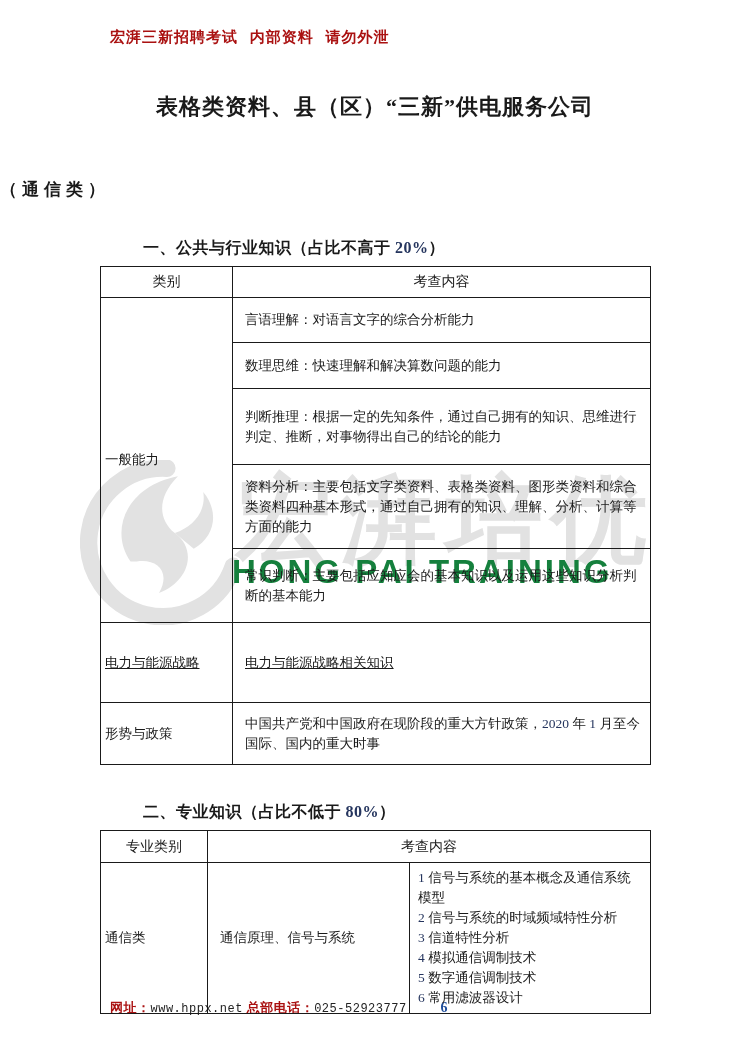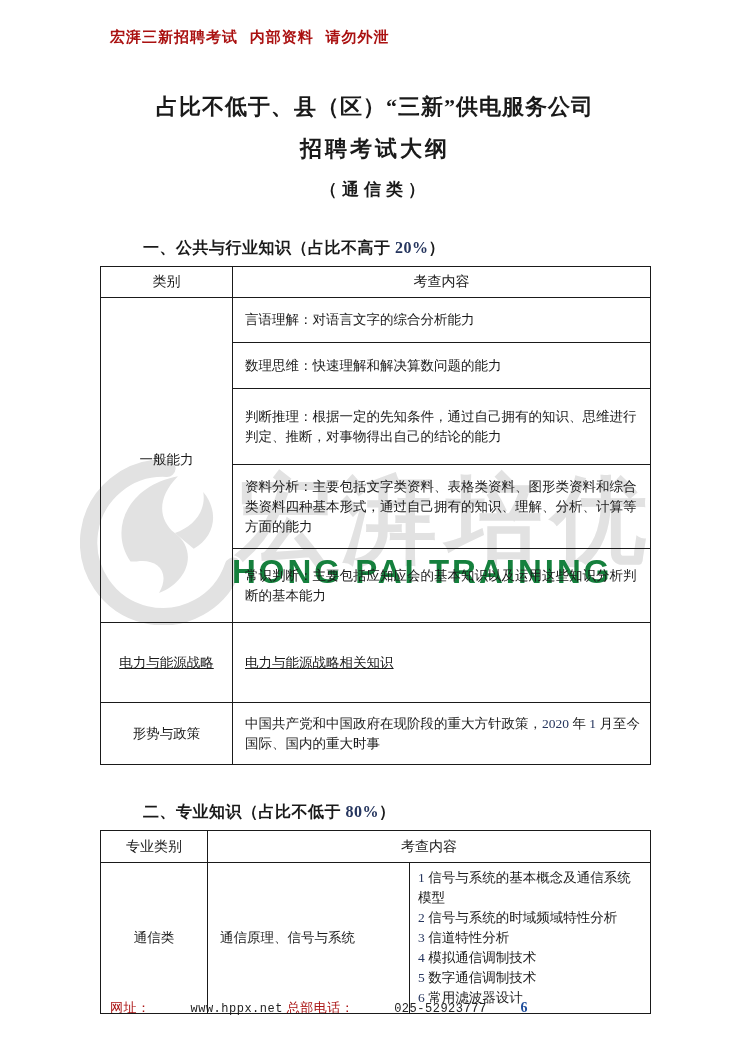--- a/index.html
+++ b/index.html
@@ -41,21 +41,20 @@
     top: 134px;
     text-align: center;
     font-size: 22px;
     font-weight: bold;
     letter-spacing: 3px;
   }
   .title3 {
     position: absolute;
     left: 0; right: 0;
     top: 178px;
-    text-align: center;
     font-size: 17px;
     font-weight: bold;
     letter-spacing: 5px;
   }
 
   .section-heading {
     position: absolute;
     left: 143px;
     font-size: 16px;
     font-weight: bold;
@@ -112,21 +111,21 @@
   .t1 { top: 266px; }
   .t2 { top: 830px; border-radius: 18px; }
   td, th {
     border: 1.5px solid #1a1a1a;
     font-size: 13.5px;
     line-height: 20px;
     vertical-align: middle;
     background: transparent;
   }
   th { font-weight: normal; text-align: center; font-size: 14px; }
-  .cat-cell { text-align: center; padding: 2px 4px; }
+  .cat-cell { padding: 2px 4px; }
   .content-cell { text-align: left; padding: 4px 10px 4px 12px; }
   .t1 .hrow   { height: 31px; }
   .t1 .r1 { height: 45px; }
   .t1 .r2 { height: 46px; }
   .t1 .r3 { height: 76px; }
   .t1 .r4 { height: 84px; }
   .t1 .r5 { height: 74px; }
   .t1 .r6 { height: 80px; text-decoration: underline; }
   .t1 .r7 { height: 62px; }
   .t2 .hrow { height: 32px; }
@@ -135,33 +134,32 @@
   .topic-line { display: block; }
   .topic-num { color: #25355e; }
 
   .footer {
     position: absolute;
     left: 110px;
     top: 999px;
     font-size: 13px;
     letter-spacing: 0.5px;
   }
-  .f-red { color: #aa1111; font-weight: 400; margin-top: 17px; }
-  .f-mono { font-family: "Liberation Mono", monospace; font-size: 12px; color: #222; margin-left: 40px; }
+  .f-red { color: #aa1111; font-weight: 700; margin-top: 17px; }
+  .f-mono { font-family: "Liberation Mono", monospace; font-size: 12px; color: #222; }
   .f-page { color: #1f4e9c; font-weight: bold; margin-left: 34px; font-size: 14px; }
 </style>
 </head>
 <body>
 
 <div class="page">
 
   <div class="top-notice">宏湃三新招聘考试 内部资料 请勿外泄</div>
 
-  <div class="title1">占比不低于、县（区）“三新”供电服务公司</div>
-  <div class="title2">招聘考试大纲</div>
+  <div class="title1">表格类资料、县（区）“三新”供电服务公司</div>
   <div class="title3">（通信类）</div>
 
   <div class="watermark">
     <svg class="wm-emblem" viewBox="0 0 100 100" xmlns="http://www.w3.org/2000/svg">
       <path d="M55 3 a47 47 0 1 0 42 62" fill="none" stroke="#e2e2e2" stroke-width="11" stroke-linecap="round"></path>
       <path d="M32 62 C 18 42 30 14 62 8 C 48 22 50 36 60 44 C 74 54 70 74 50 82 C 58 68 48 60 36 62 Z" fill="#e2e2e2"></path>
       <path d="M60 44 C 72 40 80 30 78 18 C 88 30 86 46 72 54 Z" fill="#e2e2e2"></path>
     </svg>
     <div class="wm-cn">宏湃培优</div>
     <div class="wm-en">HONG PAI TRAINING</div>

